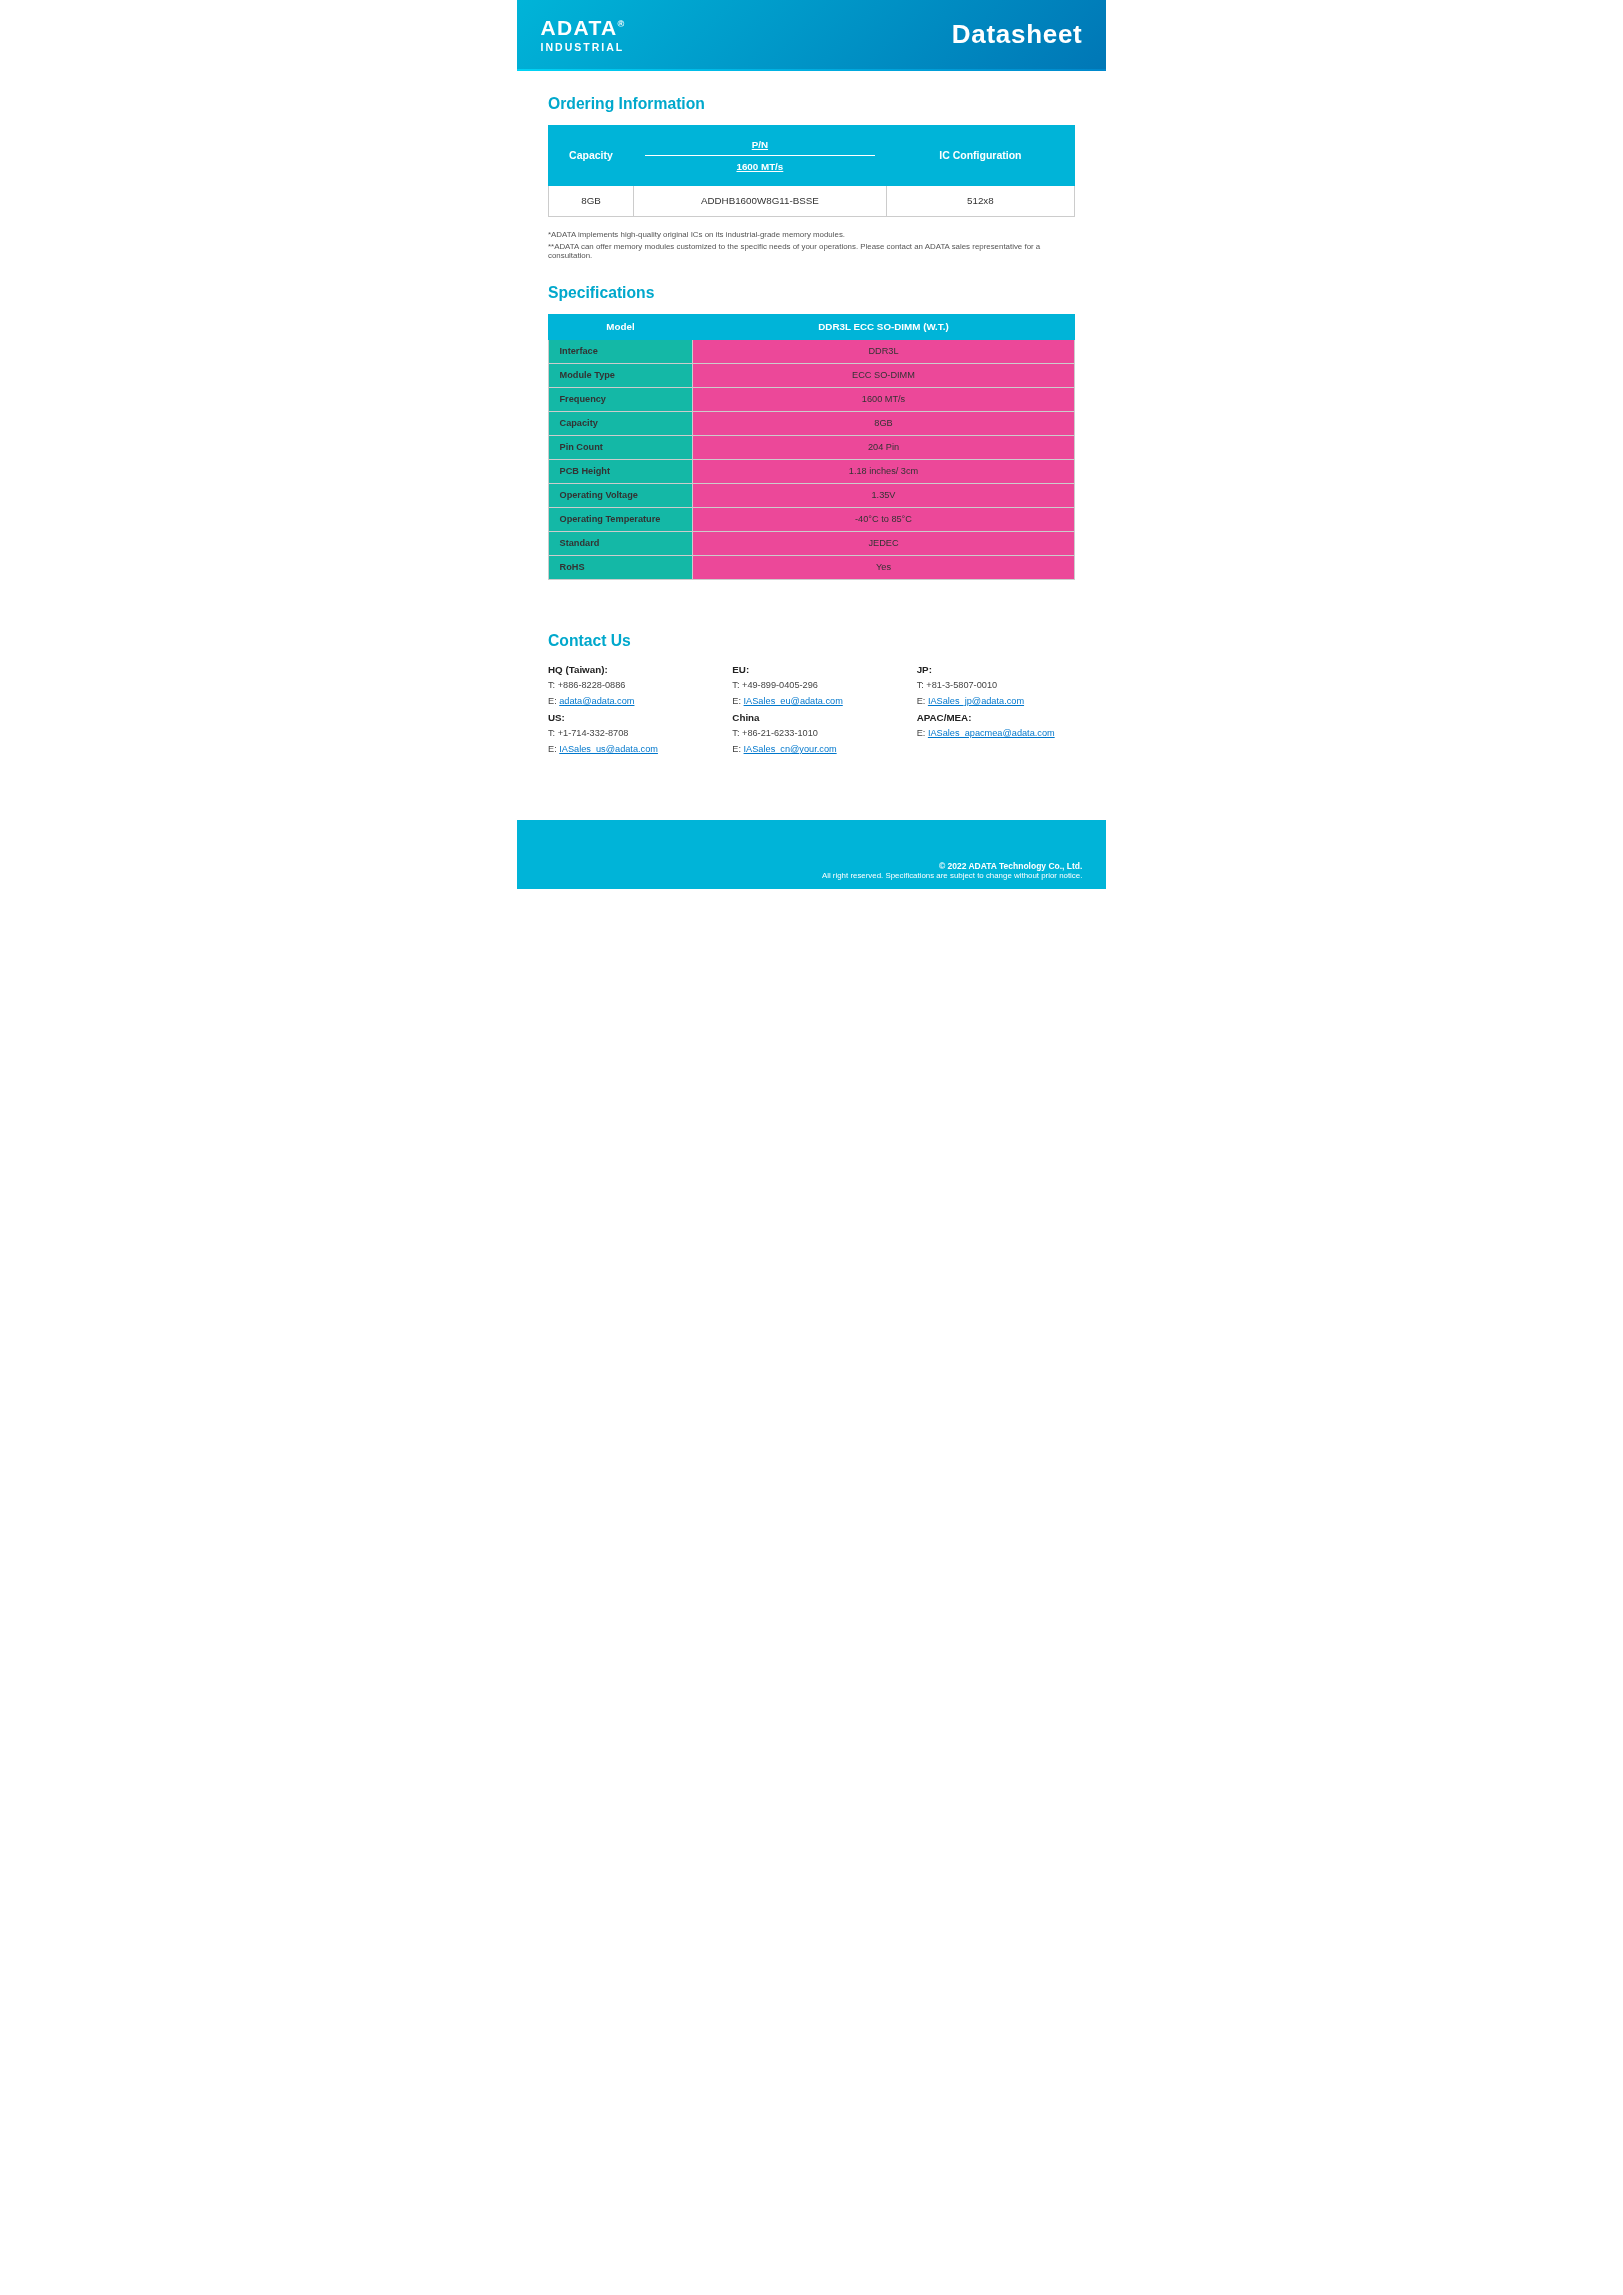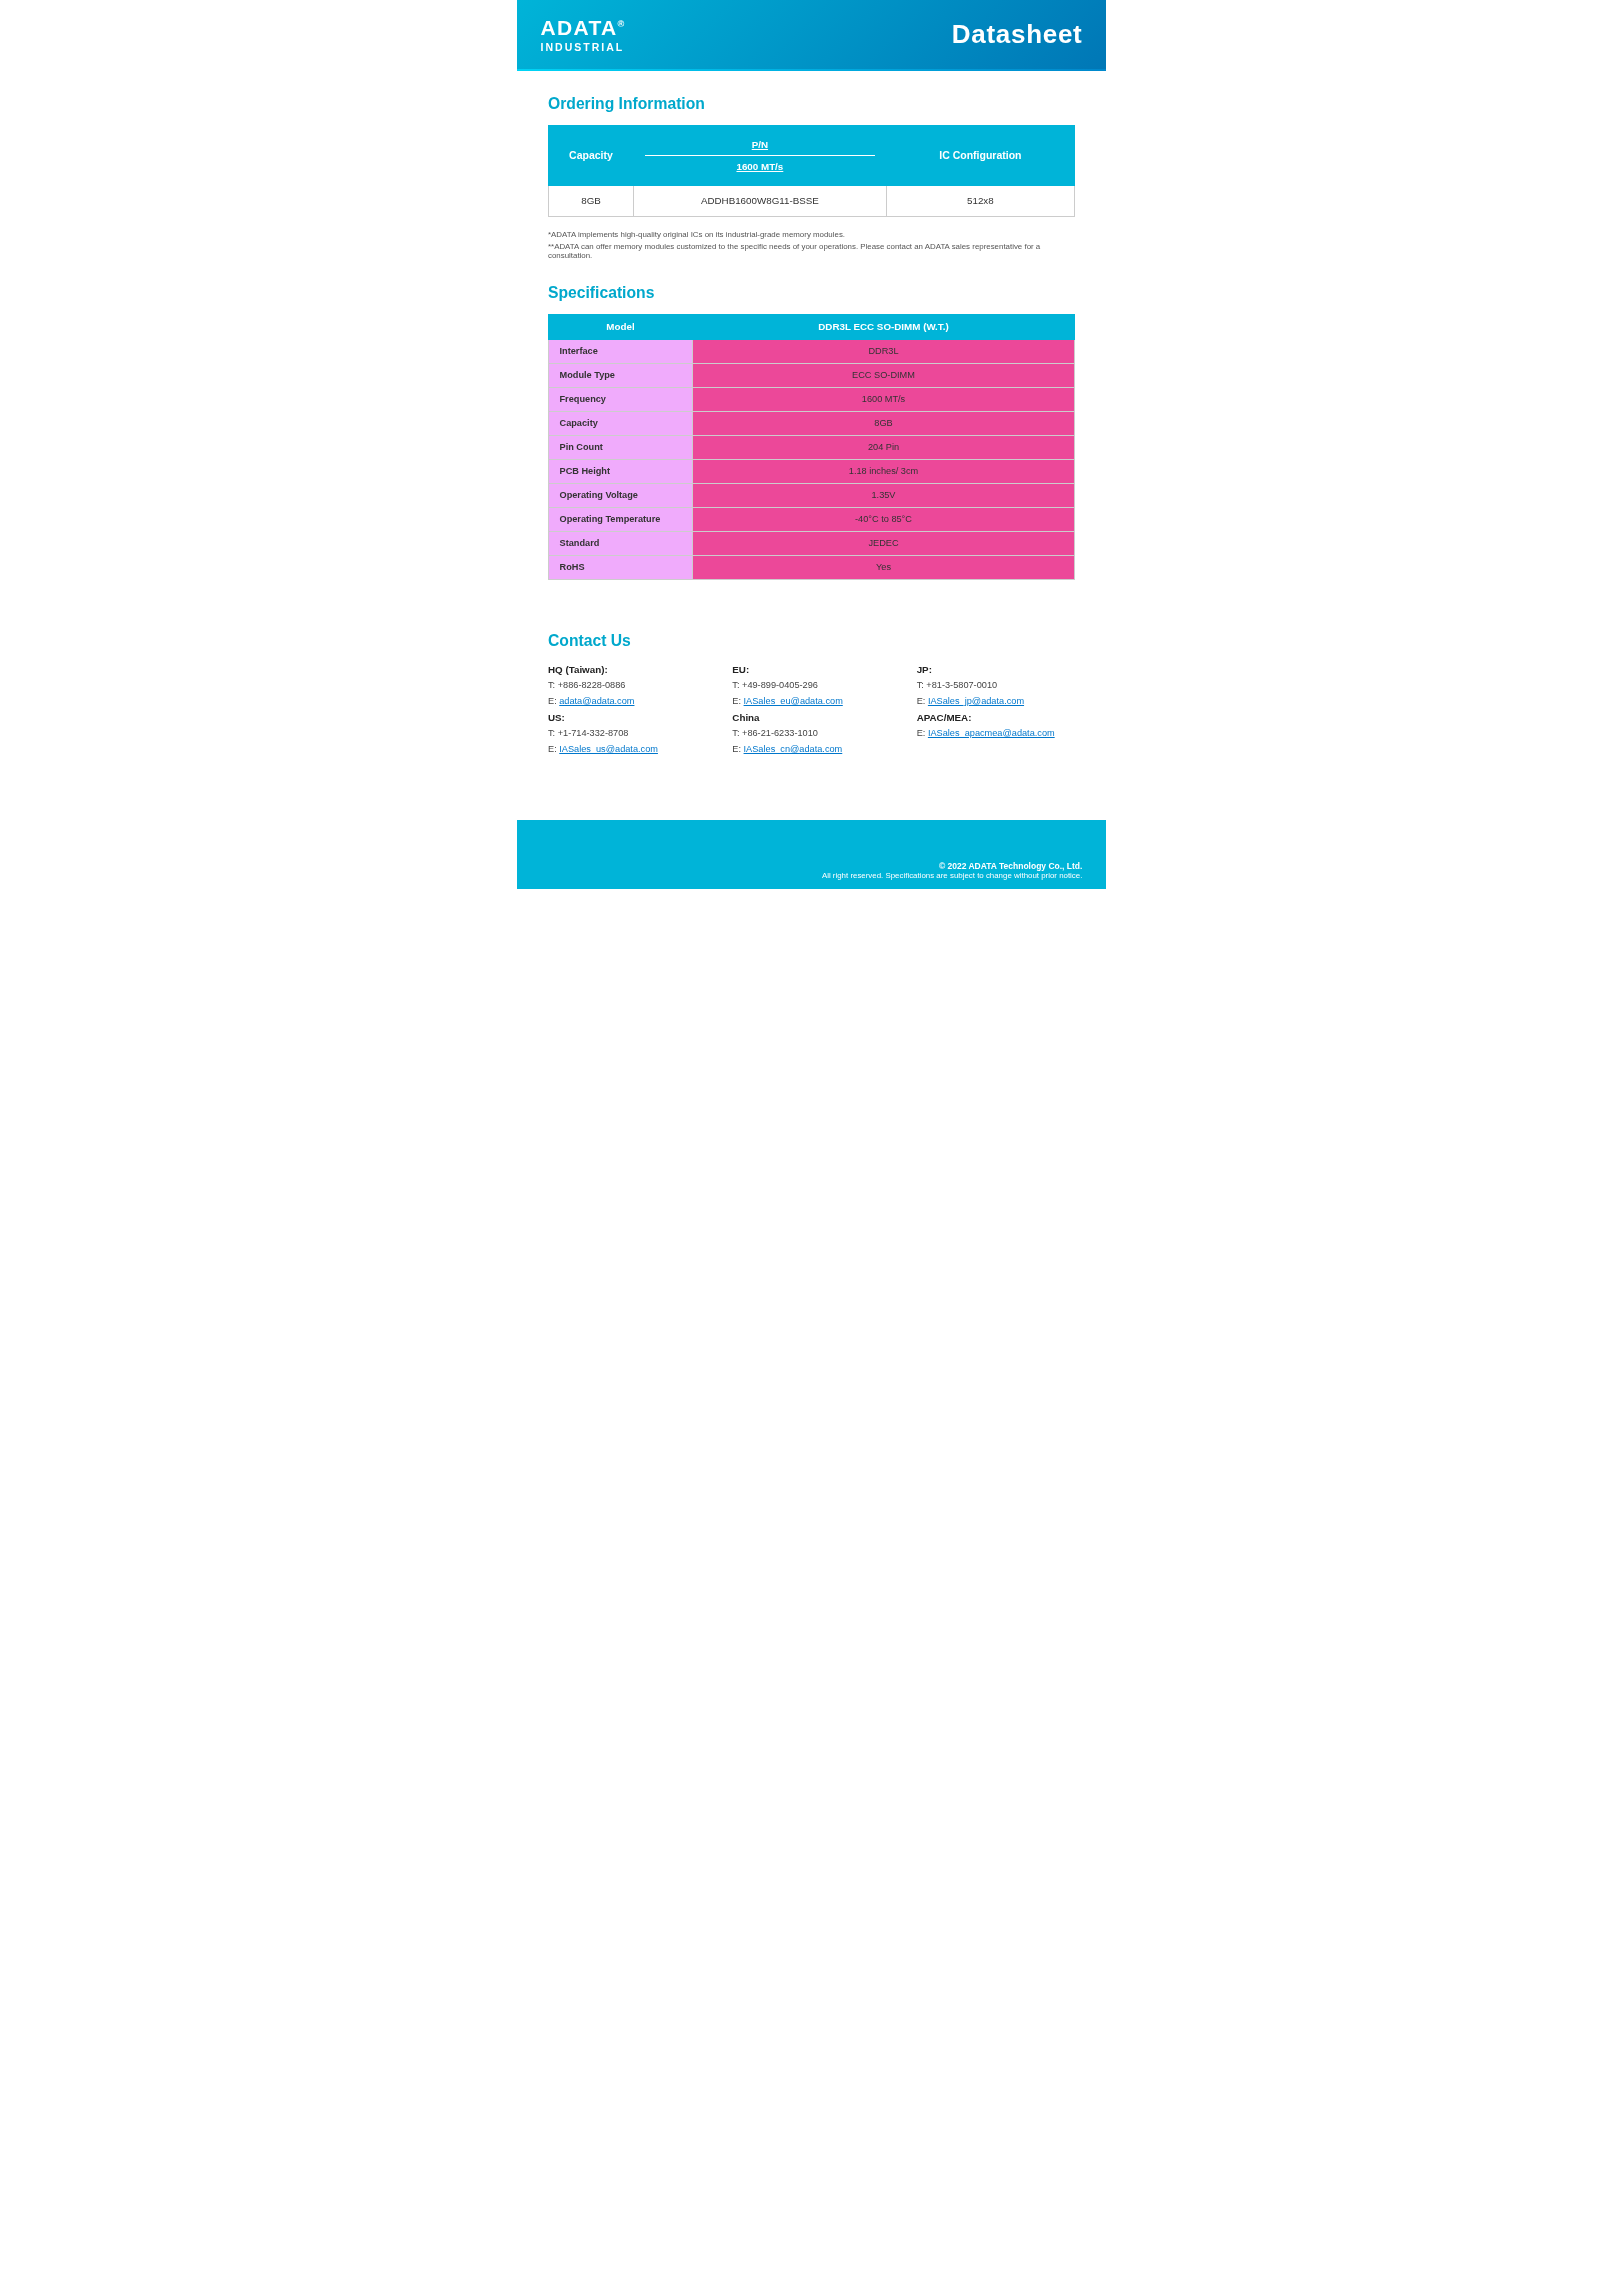--- a/index.html
+++ b/index.html
@@ -137,21 +137,21 @@
       color: #fff;
     }
     .specs-table .spec-row td {
       border: 0.7px solid #ccc;
       padding: 6.5px 10.5px;
       font-size: 9.2px;
     }
     .specs-table .spec-row td:first-child {
       font-weight: 700;
       width: 144px;
-      background: #f0abfc;
+      background: #14b8a6;
     }
     .specs-table .spec-row td:last-child {
       text-align: center;
       background: #ec4899;
       margin-left: 28px;
     }
 
     
     .contact-section {
       margin-top: 39px;
@@ -316,21 +316,21 @@
         </div>
         <div>
           <div class="contact-region">
             <div class="region-name">EU:</div>
             <div class="contact-line">T: +49-899-0405-296</div>
             <div class="contact-line">E: <a href="mailto:IASales_eu@adata.com">IASales_eu@adata.com</a></div>
           </div>
           <div class="contact-region">
             <div class="region-name">China</div>
             <div class="contact-line">T: +86-21-6233-1010</div>
-            <div class="contact-line">E: <a href="mailto:IASales_cn@adata.com">IASales_cn@adata.com</a></div>
+            <div class="contact-line">E: <a href="mailto:IASales_cn@adata.com">IASales_cn@your.com</a></div>
           </div>
         </div>
         <div>
           <div class="contact-region">
             <div class="region-name">JP:</div>
             <div class="contact-line">T: +81-3-5807-0010</div>
             <div class="contact-line">E: <a href="mailto:IASales_jp@adata.com">IASales_jp@adata.com</a></div>
           </div>
           <div class="contact-region">
             <div class="region-name">APAC/MEA:</div>

